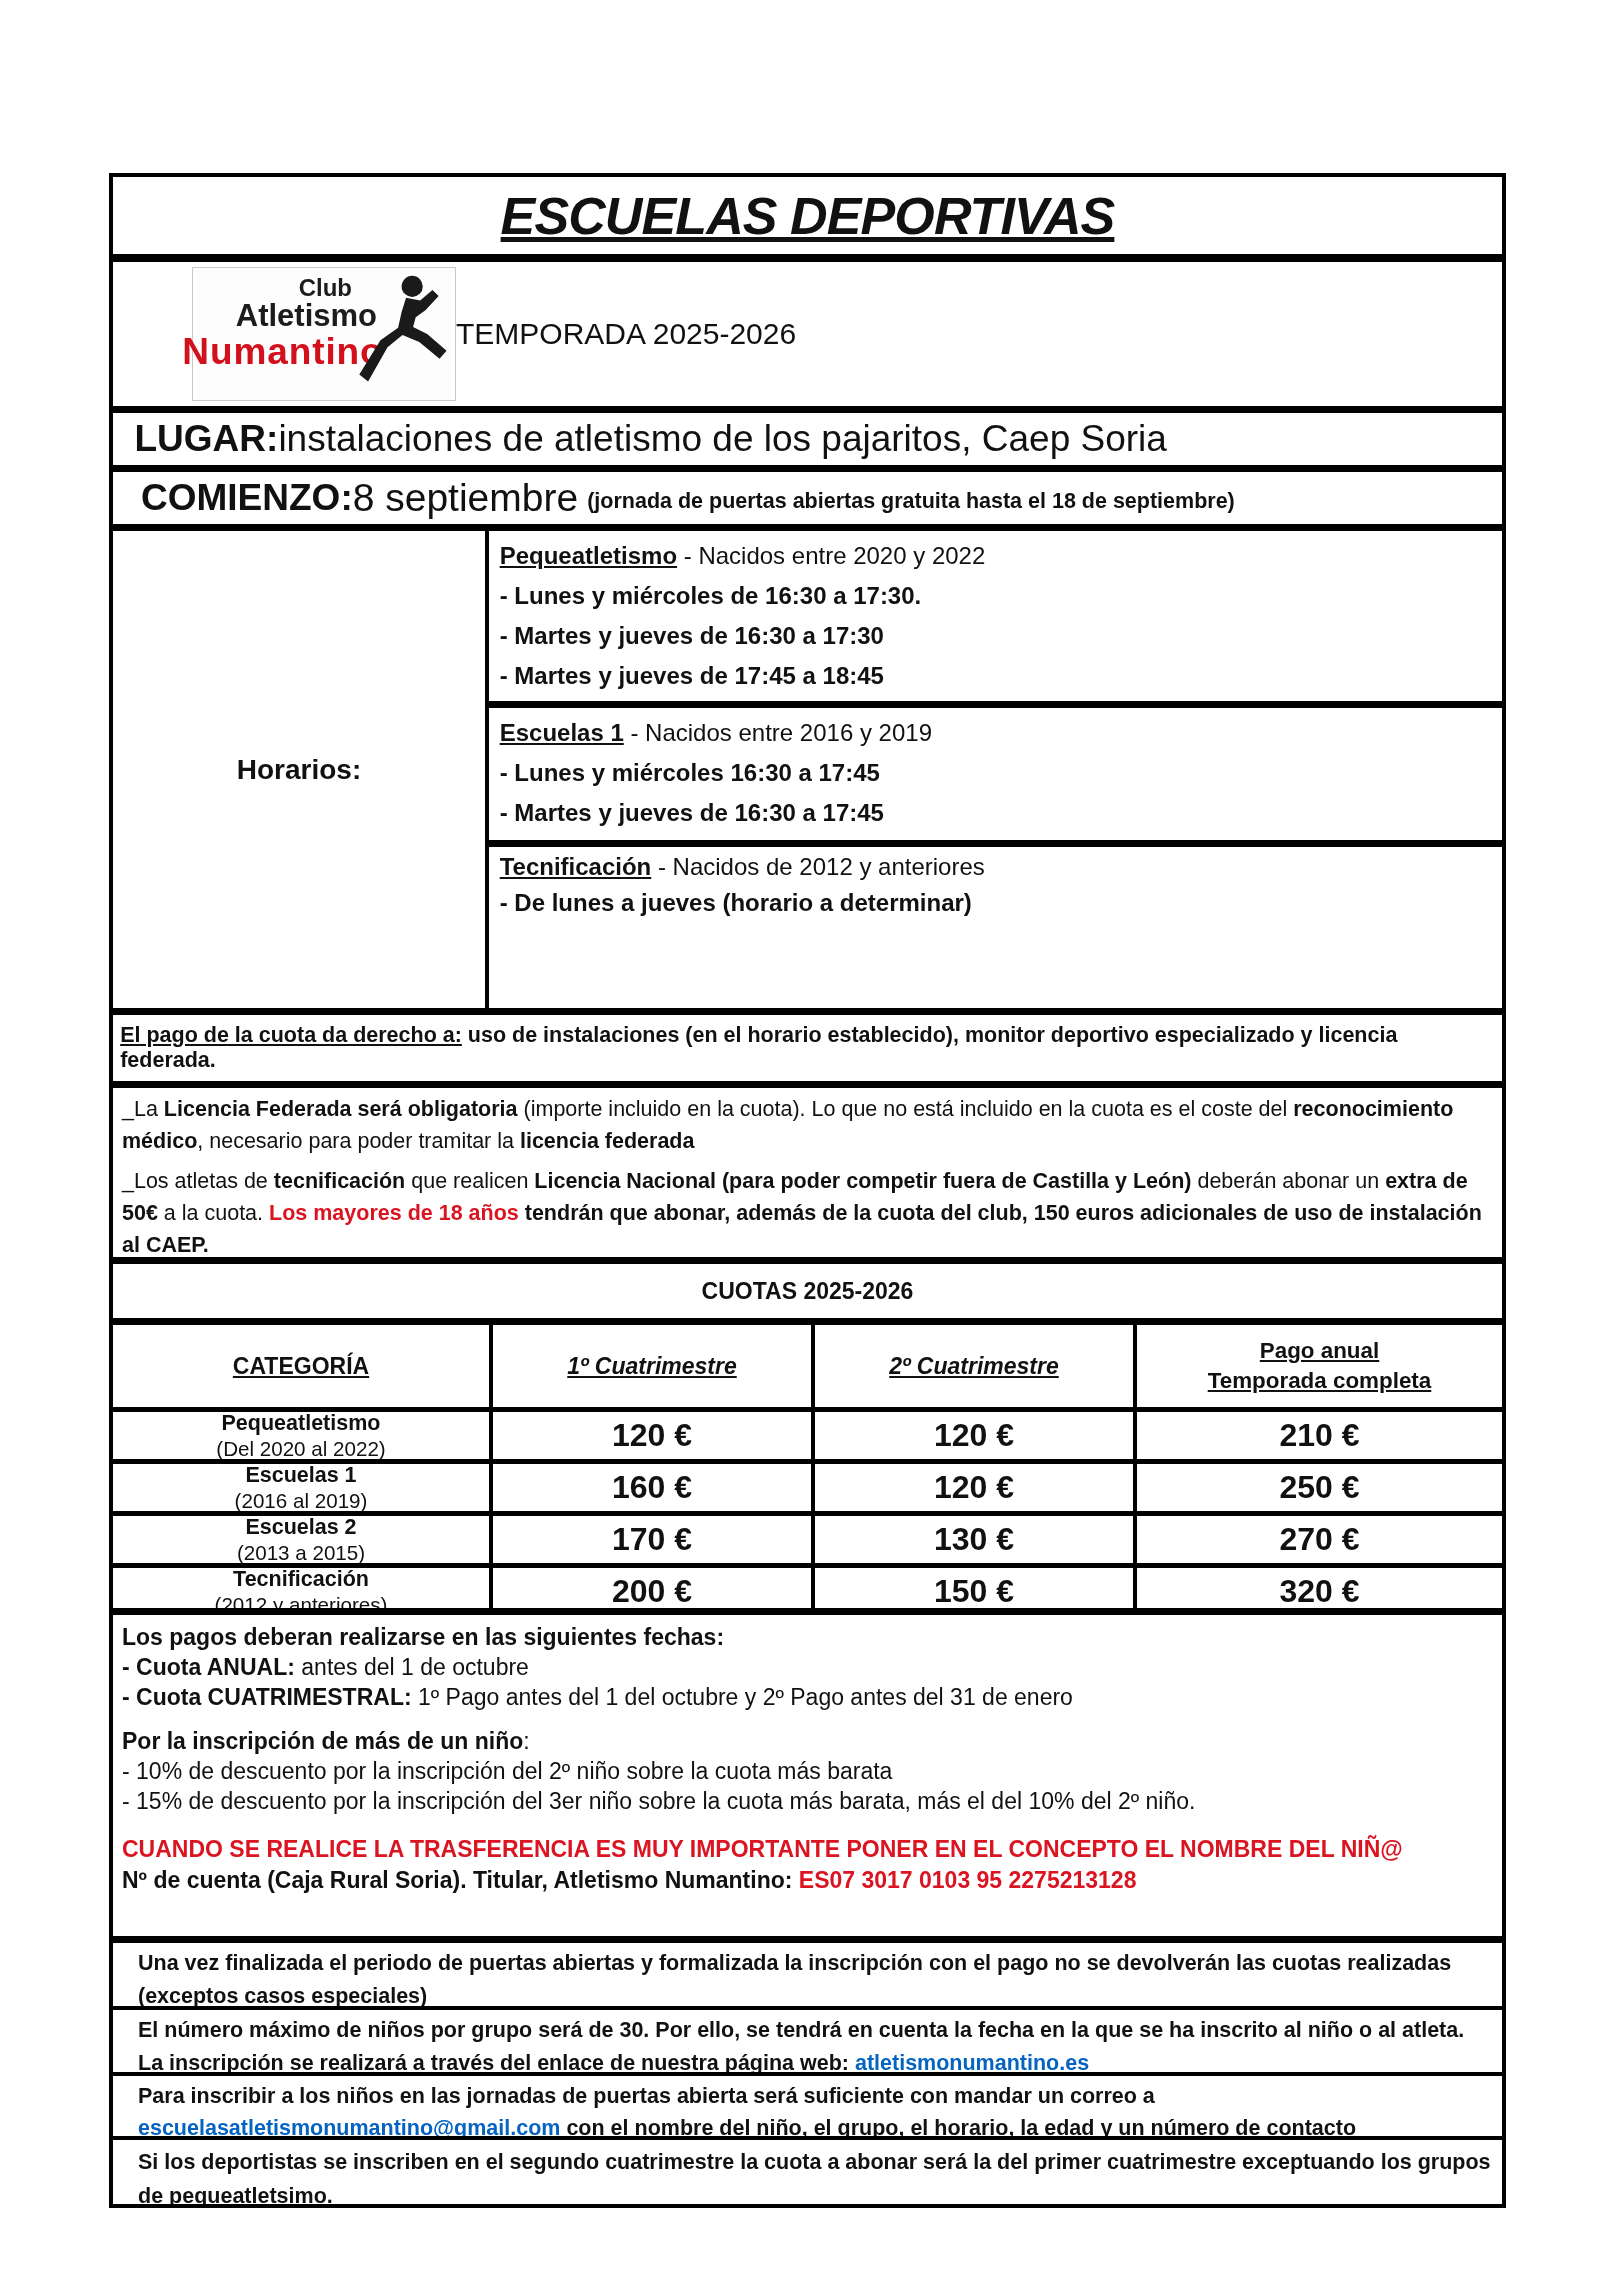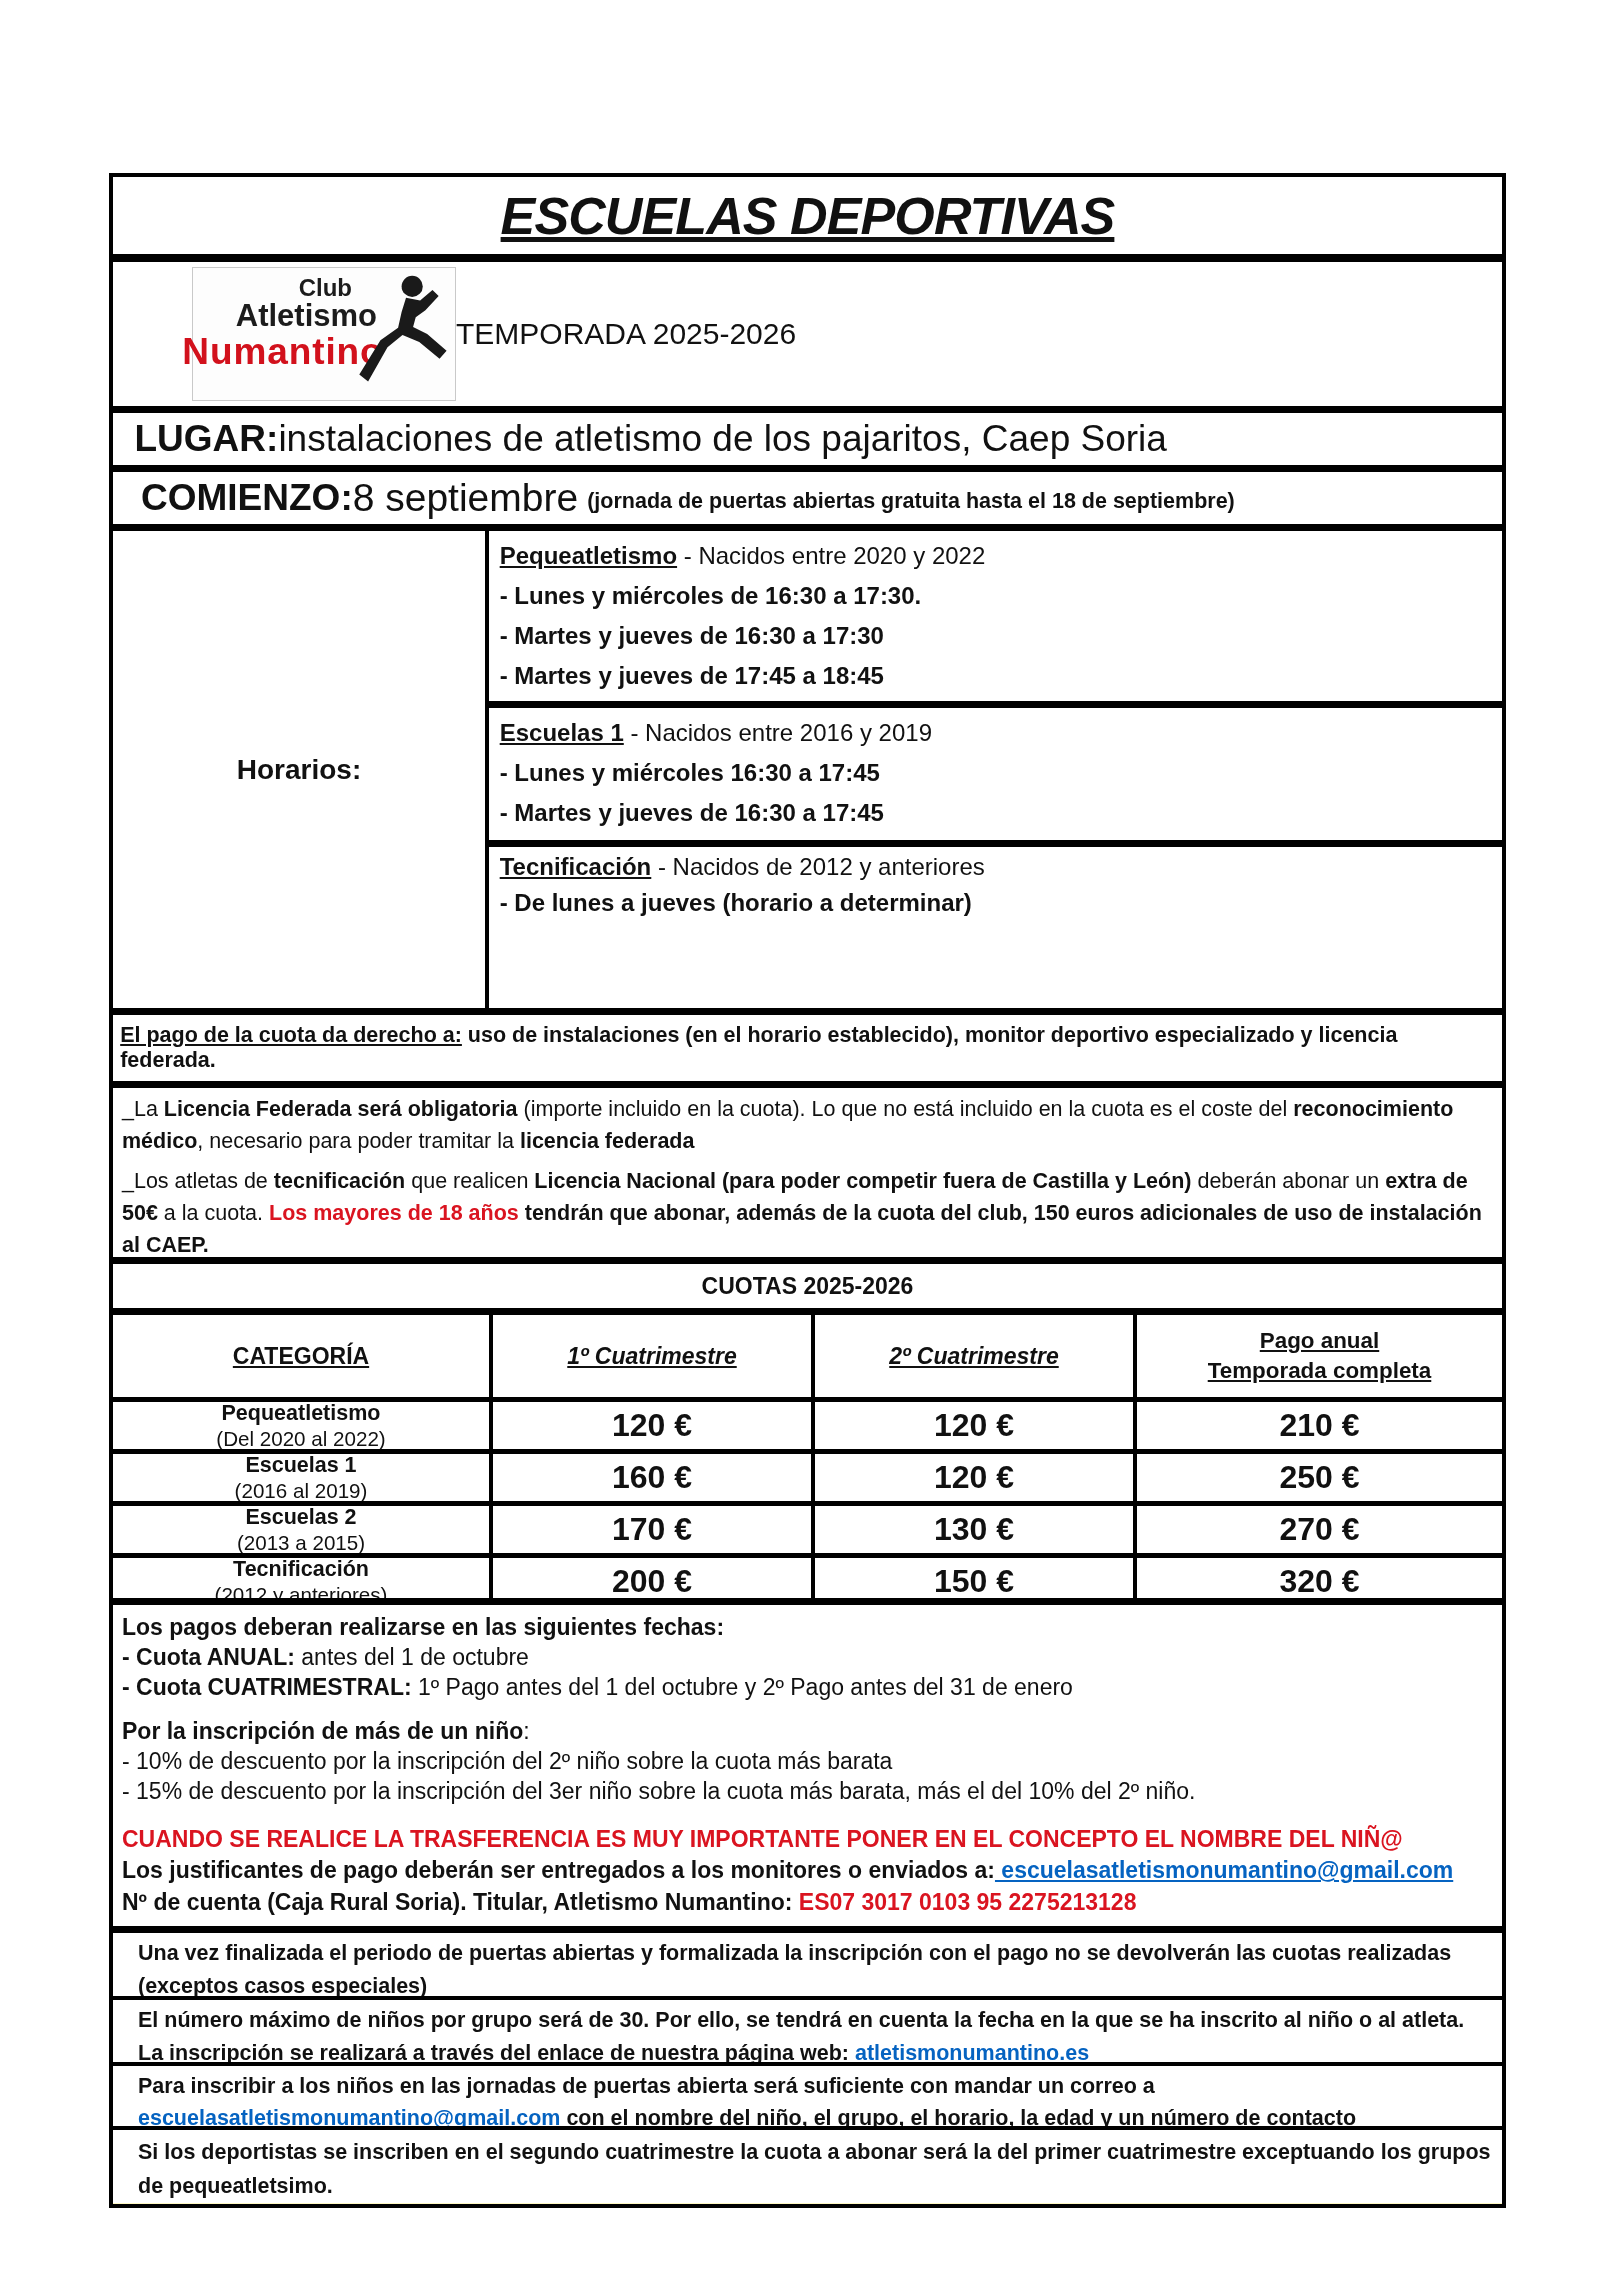--- a/index.html
+++ b/index.html
@@ -39,21 +39,21 @@
   .grp-d{height:81px;border-top:7.2px solid #000;padding-top:1.8px;}
   .grp-d .ln{line-height:36px;}
   .grp-name{font-weight:bold;text-decoration:underline;}
   
   .r-pago{height:73px;border-top:7.2px solid #000;display:flex;align-items:center;padding:0 7.2px;font-size:21.5px;}
   
   .r-licencia{height:176px;border-top:7.2px solid #000;padding:5.4px 9px 0 9px;font-size:21.5px;}
   .r-licencia p{margin:0;line-height:32px;}
   .r-licencia .p2{margin-top:7.2px;}
   
-  .r-cuotas-title{height:51px;border-top:7.2px solid #000;display:flex;align-items:center;justify-content:center;font-size:23px;font-weight:bold;}
+  .r-cuotas-title{height:61px;border-top:7.2px solid #000;display:flex;align-items:center;justify-content:center;font-size:23px;font-weight:bold;}
   
   .r-table{height:290px;border-top:7.2px solid #000;}
   .tbl{display:grid;grid-template-columns:376px 322px 322px 1fr;grid-template-rows:82px 52px 52px 52px 52px;width:100%;height:100%;}
   .cell{box-sizing:border-box;display:flex;flex-direction:column;align-items:center;justify-content:center;text-align:center;}
   .cell.vl{border-left:4.5px solid #000;}
   .cell.hl{border-top:5.4px solid #000;}
   .hdr-cat{font-size:23px;font-weight:bold;text-decoration:underline;}
   .hdr-q{font-size:23px;font-weight:bold;font-style:italic;text-decoration:underline;}
   .hdr-an{font-size:22.4px;font-weight:bold;text-decoration:underline;line-height:30px;}
   .cat-name{font-size:21.5px;font-weight:bold;line-height:25px;}
@@ -214,21 +214,20 @@
   </div>
 
   <div class="row r-pay">
     <div class="pay-ln"><span class="b">Los pagos deberan realizarse en las siguientes fechas:</span></div>
     <div class="pay-ln"><span class="b">- </span><span class="b">Cuota ANUAL:</span><span> antes del 1 de octubre</span></div>
     <div class="pay-ln"><span class="b">- </span><span class="b">Cuota CUATRIMESTRAL:</span><span> 1º Pago antes del 1 del octubre y 2º Pago antes del 31 de enero</span></div>
     <div class="pay-ln gap1"><span class="b">Por la inscripción de más de un niño</span><span>:</span></div>
     <div class="pay-ln"><span>- 10% de descuento por la inscripción del 2º niño sobre la cuota más barata</span></div>
     <div class="pay-ln"><span>- 15% de descuento por la inscripción del 3er niño sobre la cuota más barata, más el del 10% del 2º niño.</span></div>
     <div class="pay-ln gap2"><span class="b red">CUANDO SE REALICE LA TRASFERENCIA  ES MUY IMPORTANTE PONER EN EL CONCEPTO EL NOMBRE DEL NIÑ@</span></div>
-    <div class="pay-tail"><span class="b">Los justificantes de pago deberán ser entregados a los monitores o enviados a:</span><span class="b lnk"> escuelasatletismonumantino@gmail.com</span></div>
     <div class="pay-tail"><span class="b">Nº de cuenta (Caja Rural Soria). Titular, Atletismo Numantino: </span><span class="b red">ES07 3017 0103 95 2275213128</span></div>
   </div>
 
   <div class="row r-n1 note"><span class="b">Una vez finalizada el periodo de puertas abiertas y formalizada la inscripción con el pago no se devolverán las cuotas realizadas (exceptos casos especiales)</span></div>
   <div class="row r-n2 note"><span class="b">El número máximo de niños por grupo será de 30. Por ello, se tendrá en cuenta la fecha en la que se ha inscrito al niño o al atleta. La inscripción se realizará a través del enlace de nuestra página web: </span><span class="b lnk">atletismonumantino.es</span></div>
   <div class="row r-n3 note"><span class="b">Para inscribir a los niños en las jornadas de puertas abierta será suficiente con mandar un correo a </span><span class="b lnk">escuelasatletismonumantino@gmail.com</span><span class="b">  con el nombre del niño, el grupo, el horario, la edad y un número de contacto</span></div>
   <div class="row r-n4 note"><span class="b">Si los deportistas se inscriben en el segundo cuatrimestre la cuota a abonar será la del primer cuatrimestre exceptuando los grupos de pequeatletsimo.</span></div>
 
 </div>
 

